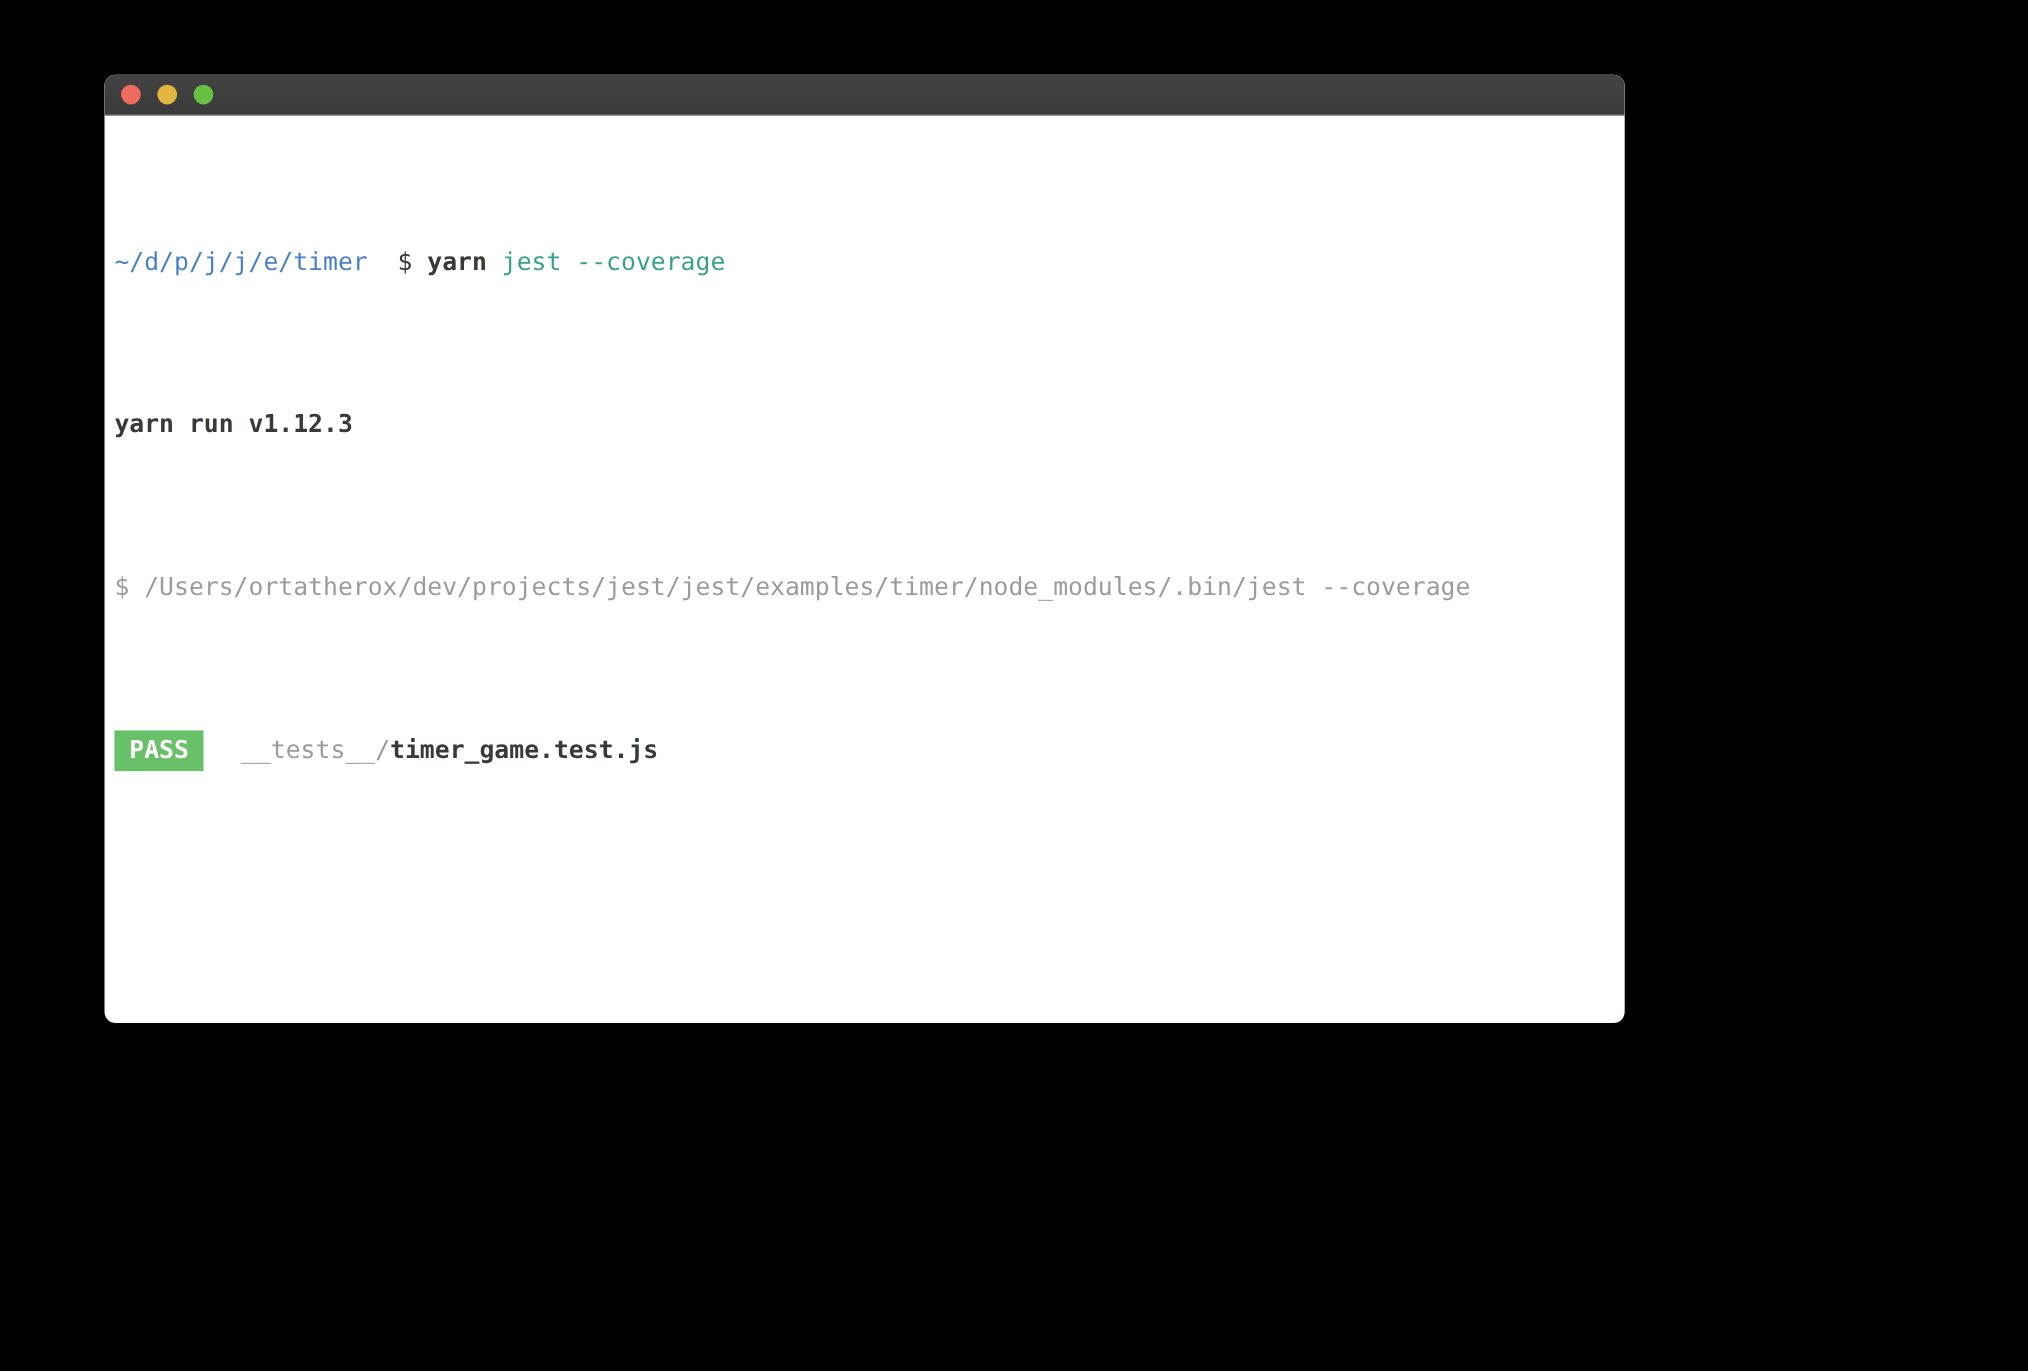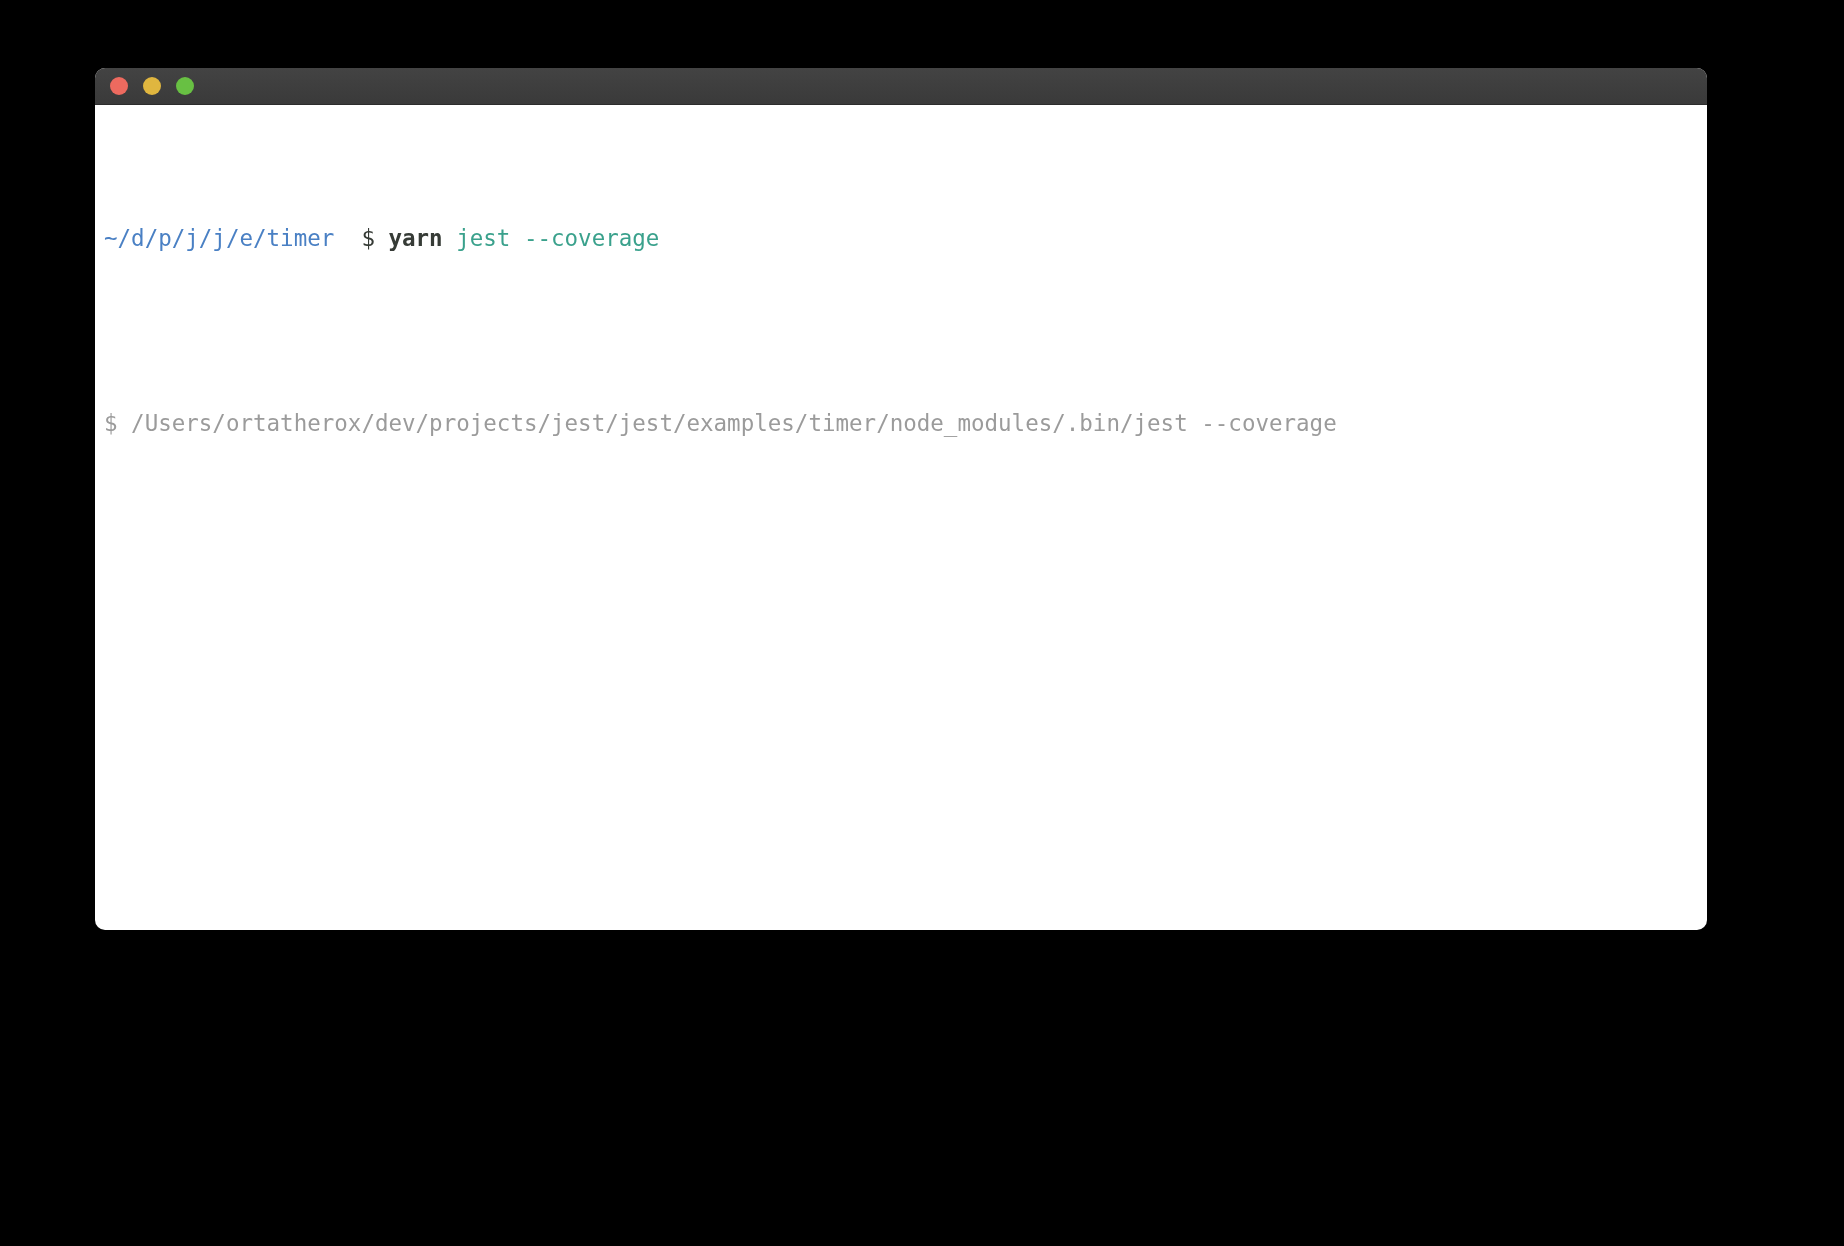--- a/index.html
+++ b/index.html
@@ -3,21 +3,21 @@
 <meta charset="utf-8">
 <style>
   html,body{margin:0;padding:0;}
   body{
     width:1844px;height:1246px;
     background:#000;
     position:relative;
     font-family:"DejaVu Sans Mono","Liberation Mono",monospace;
   }
   .window{
-    position:absolute;left:95px;top:68px;width:1612px;height:862px;
+    position:absolute;left:95px;top:68px;width:1382px;height:862px;
     background:#ffffff;border-radius:10px;overflow:hidden;
   }
   .titlebar{
     height:36px;
     background:linear-gradient(#434343,#3a3a3a);
     border-bottom:1px solid #2c2c2c;
     display:flex;align-items:center;
     padding-left:15px;gap:15px;
   }
   .light{width:18px;height:18px;border-radius:50%;display:inline-block;}
@@ -51,23 +51,25 @@
   <div class="titlebar">
     <span class="light red"></span>
     <span class="light yellow"></span>
     <span class="light green"></span>
   </div>
 
   <div class="term">
 
     <div class="line"><span class="blue m2">~/d/p/j/j/e/timer</span><span class="m1">$</span><span class="bold m1">yarn</span><span class="teal">jest --coverage</span></div>
 
+    <div class="line bold">yarn run v1.12.3</div>
 
     <div class="line gray">$ /Users/ortatherox/dev/projects/jest/jest/examples/timer/node_modules/.bin/jest --coverage</div>
 
+    <div class="line"><span class="badge">PASS</span><span class="gray">__tests__/</span><span class="bold">timer_game.test.js</span></div>
 
 
     
 
     
 
     
 
     
 

